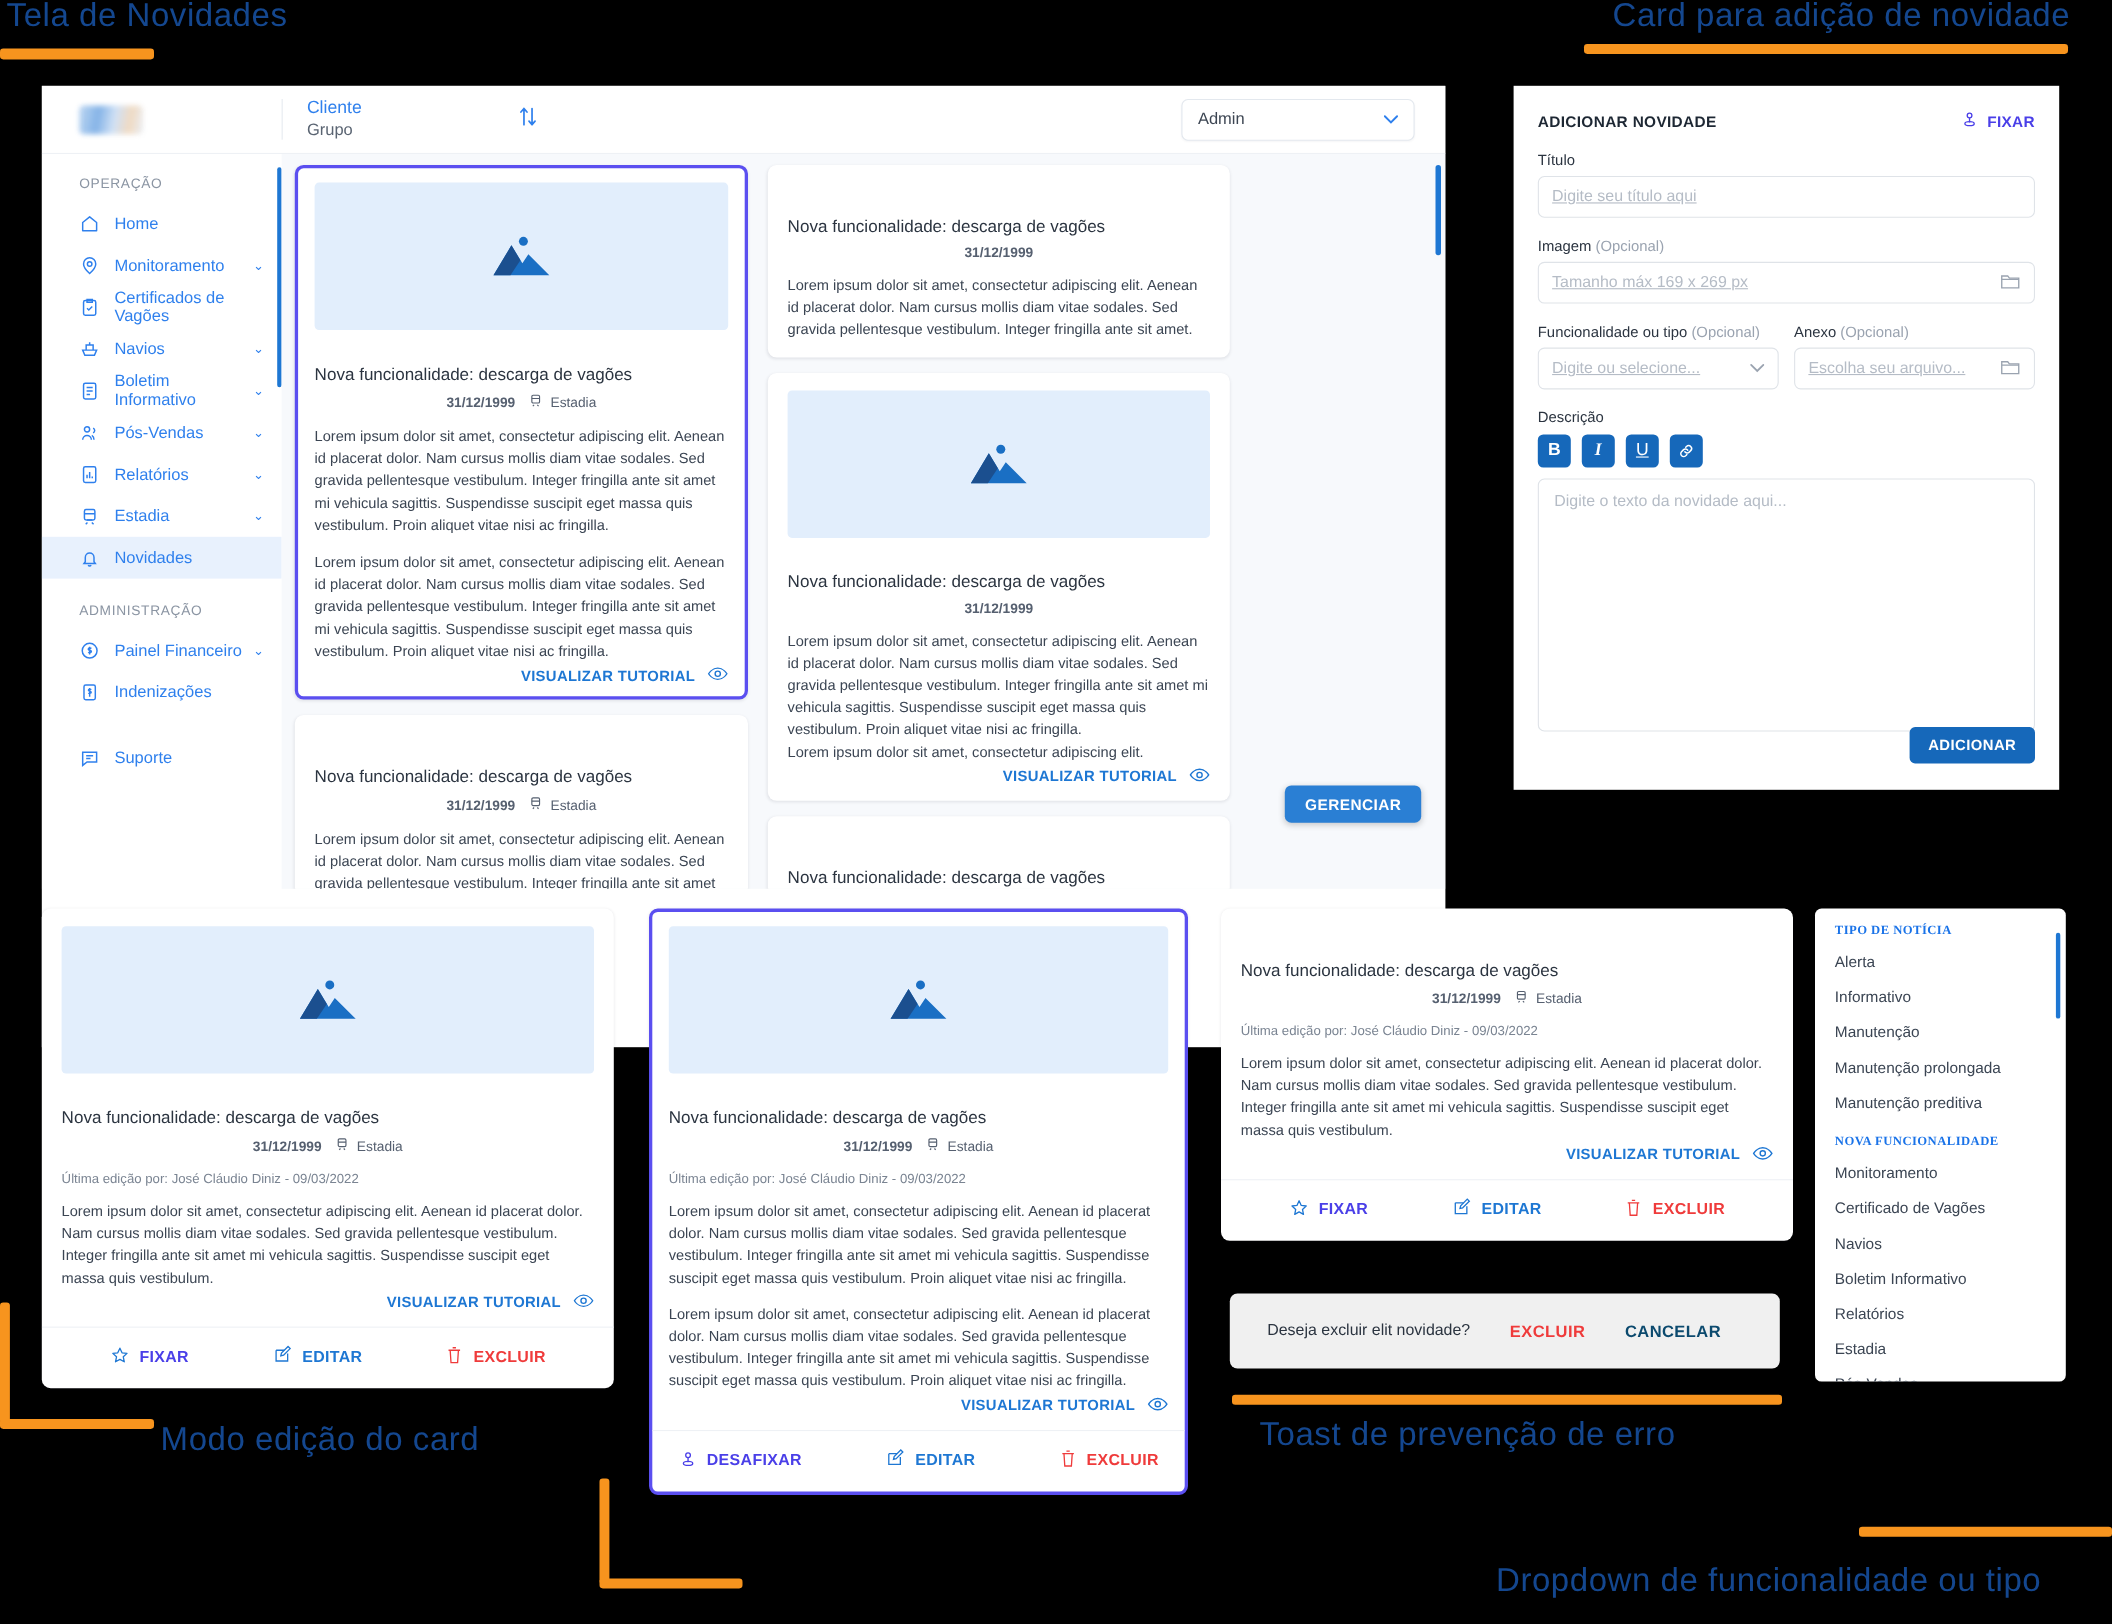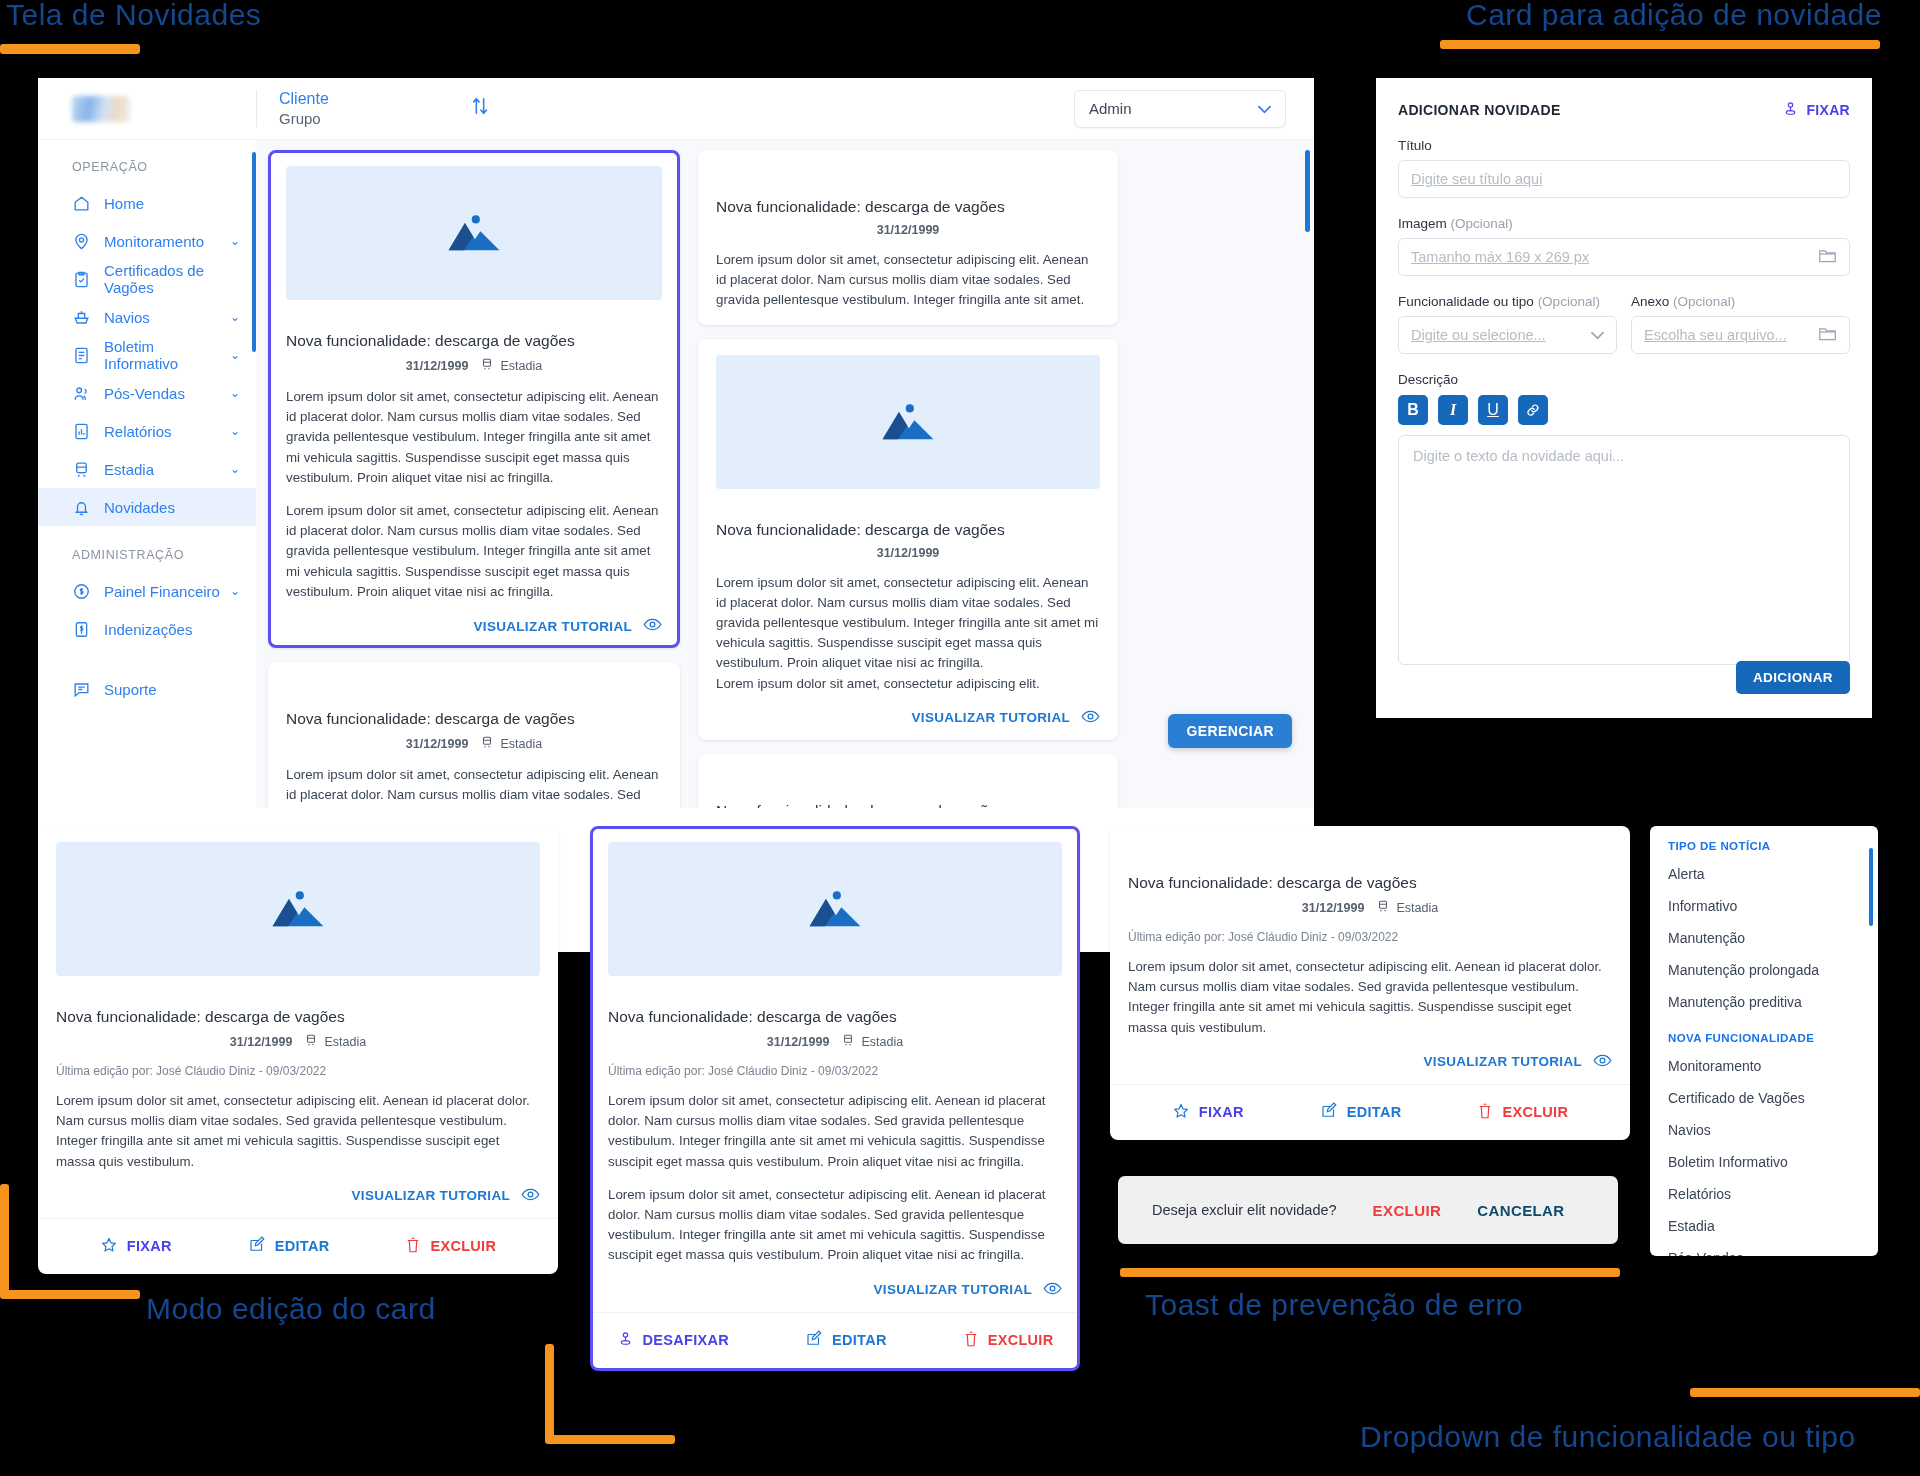--- a/index.html
+++ b/index.html
@@ -56,21 +56,21 @@
   .card { background:#fff; border-radius:8px; box-shadow:0 1px 3px rgba(16,24,40,.10); padding:16px 18px 14px; }
   .card.sel { border:3px solid #5b4ff0; padding:13px 15px 11px; }
   .thumb { height:134px; background:#e2eefc; border-radius:4px; display:flex; align-items:center; justify-content:center; }
   .thumb svg { width:58px; height:42px; }
   .c-title { font-size:15.5px; color:#2b3440; margin-top:32px; }
   .c-meta { display:flex; align-items:center; justify-content:center; gap:12px; margin-top:7px; font-size:12.5px; color:#566070; font-weight:bold;}
   .c-meta .tag { display:flex; align-items:center; gap:6px; font-weight:normal; }
   .c-edit { font-size:12px; color:#7a8492; margin-top:14px; }
   .c-text { font-size:13.3px; line-height:1.52; color:#3b4553; margin-top:13px; }
   .c-text + .c-text { margin-top:13px; }
-  .c-link { margin-top:16px; display:flex; align-items:center; justify-content:flex-end; gap:11px;
+  .c-link { margin-top:4px; display:flex; align-items:center; justify-content:flex-end; gap:11px;
             color:#1e77d3; font-size:13.5px; font-weight:bold; letter-spacing:.3px; }
   .c-foot { margin:14px -18px -14px; border-top:1px solid #eef1f5; height:56px; display:flex; align-items:center; justify-content:center; gap:76px; }
   .card.sel .c-foot { margin:14px -15px -11px; }
   .fbtn { display:flex; align-items:center; gap:9px; font-size:14.5px; font-weight:bold; letter-spacing:.3px; }
   .fbtn.pin { color:#4a3fe8; }
   .fbtn.edit { color:#1e77d3; }
   .fbtn.del { color:#ef3b3b; }
 
   .gerenciar { position:absolute; right:22px; bottom:60px; background:#2a7fd4; color:#fff;
      border-radius:6px; padding:9px 18px; font-size:14px; font-weight:bold; letter-spacing:.4px;
@@ -98,21 +98,21 @@
   #editcard { left:38px; top:826px; width:520px; }
   #pinnedcard { left:590px; top:826px; width:490px; }
   #toastcard { left:1110px; top:826px; width:520px; }
   #toast { position:absolute; left:1118px; top:1176px; width:500px; height:68px;
            background:#f0f0f0; border-radius:7px; display:flex; align-items:center;
            padding:0 34px; gap:36px; box-shadow:0 1px 3px rgba(0,0,0,.15); }
   #toast .q { font-size:14.5px; color:#2b3440; }
   #toast .x { font-size:15px; font-weight:bold; letter-spacing:.4px; }
   .dd-inner { position:absolute; left:1650px; top:826px; width:228px; height:316px; background:#fff;
               border-radius:6px; box-shadow:0 1px 4px rgba(0,0,0,.2); overflow:hidden; }
-  .dd-group { color:#1a73e8; font-size:11.5px; font-weight:bold; letter-spacing:.4px; padding:14px 18px 6px; }
+  .dd-group { color:#1a73e8; font-size:11.5px; font-weight:bold; letter-spacing:.4px; padding:14px 18px 6px;font-family:Liberation Serif, serif; }
   .dd-item { font-size:14px; color:#3b4553; padding:8px 18px; }
   .dd-scroll { position:absolute; right:5px; top:22px; width:4px; height:78px; background:#1e77d3; border-radius:3px; }
 </style>
 </head>
 <body>
 
 <div class="annot" style="left:6px; top:-2px;">Tela de Novidades</div>
 <div class="bar" style="left:0px; top:44px; width:140px; height:10px;"></div>
 
 <div class="annot" style="left:1466px; top:-2px;">Card para adição de novidade</div>

